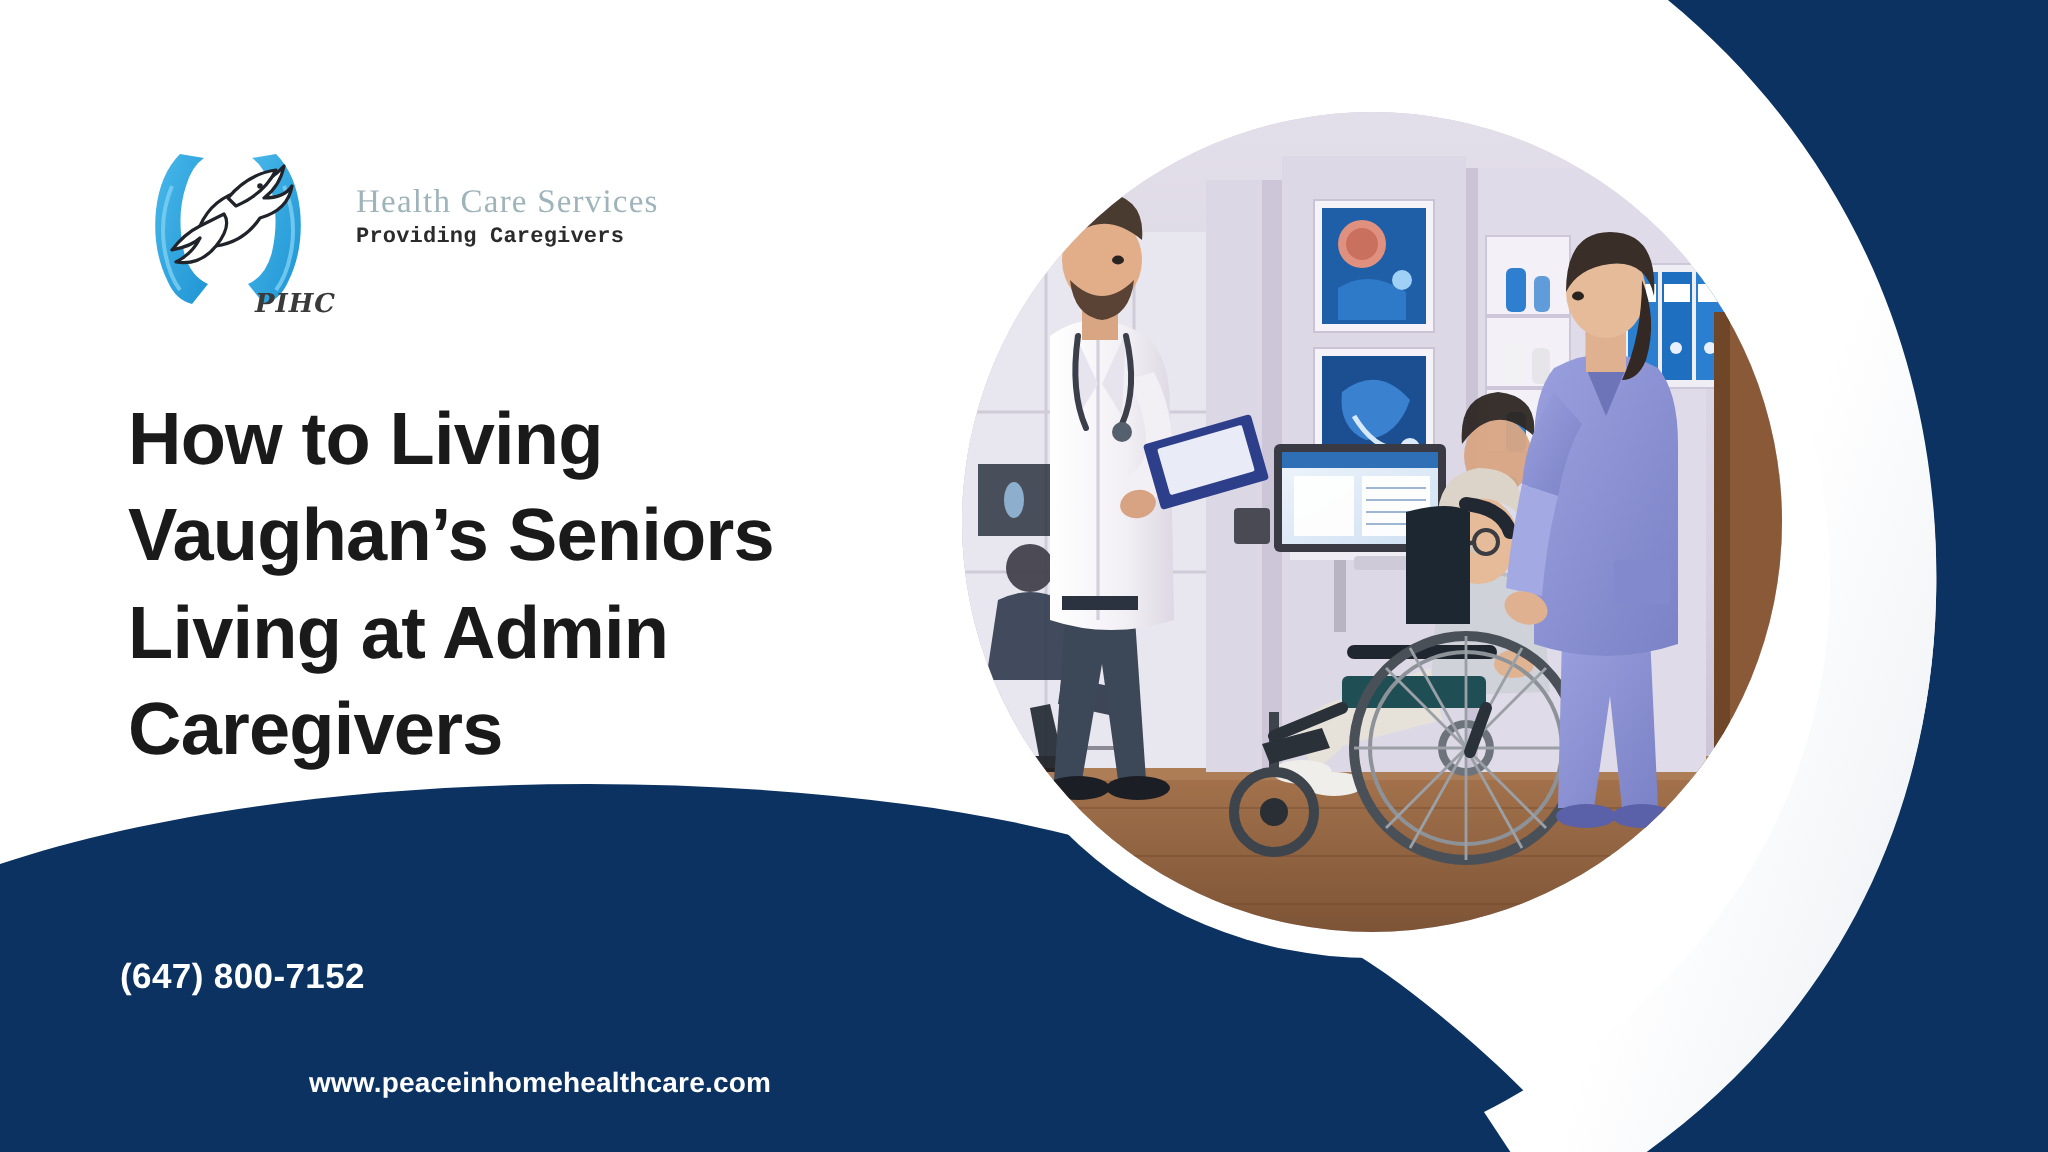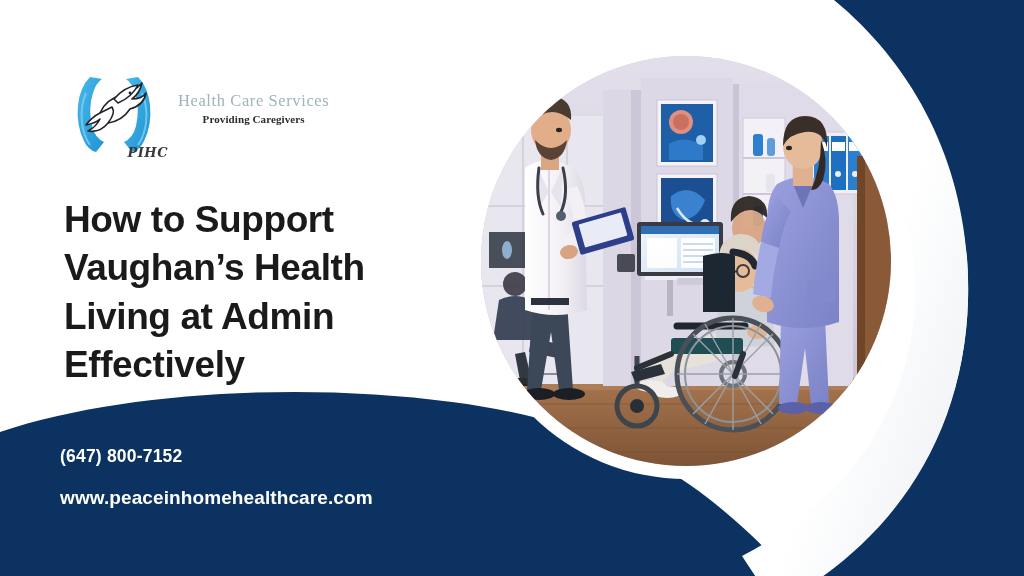--- a/index.html
+++ b/index.html
@@ -57,56 +57,56 @@
   #logo-sub {
     font-family:"Liberation Serif", serif;
     font-size:16.5px;
     color:#9fb3bb;
     letter-spacing:.6px;
     line-height:1.25;
     text-align:right;
     padding-right:2px;
   }
   #logo-tag {
-    font-family:Liberation Serif, serif;
+    font-family:Liberation Mono, monospace;
     font-weight:bold;
     font-size:11px;
     color:#2b2b2b;
     letter-spacing:.1px;
-    text-align:center;
+    text-align:left;
     padding-right:2px;
     margin-top:1px;
   }
 
   
   #headline {
     position:absolute;
     left:64px; top:196px;
     width:400px;
     font-family:"Liberation Sans", sans-serif;
     font-weight:bold;
     font-size:37px;
     line-height:1.31;
     letter-spacing:-0.4px;
     color:#1a1a1a;
   }
 
   
   #contact {
     position:absolute;
-    left:60px; top:448px;
+    left:60px; top:480px;
     width:420px;
     color:#ffffff;
     font-family:"Liberation Sans", sans-serif;
     font-weight:bold;
   }
   #contact .line { line-height:1; }
   #c-phone { font-size:17.5px; letter-spacing:.2px; }
   #c-email { font-size:17px; letter-spacing:.1px; margin-top:22px; padding-left:6px; }
-  #c-web   { font-size:19px; letter-spacing:.1px; margin-top:22px; }
+  #c-web   { font-size:14px; letter-spacing:.1px; margin-top:36px;text-align:center; }
 
   
   #photo-circle {
     position:absolute;
     left:481px; top:56px;
     width:410px; height:410px;
     border-radius:50%;
     overflow:hidden;
     background:#cfc9da;
   }
@@ -467,24 +467,24 @@
       </svg>
       <div id="logo-mono">PIHC</div>
     </div>
     <div id="logo-words">
       <div id="logo-sub">Health Care Services</div>
       <div id="logo-tag">Providing Caregivers</div>
     </div>
   </div>
 
   <h1 id="headline">
-    <span>How to Support</span><br>
-    <span>Vaughan’s Health</span><br>
+    <span>How to Living</span><br>
+    <span>Vaughan’s Seniors</span><br>
     <span>Living at Admin</span><br>
-    <span>Effectively</span>
+    <span>Caregivers</span>
   </h1>
 
   <div id="contact">
     <div class="line" id="c-phone">(647) 800-7152</div>
     <div class="line" id="c-web">www.peaceinhomehealthcare.com</div>
   </div>
 
 </div>
 
 </body></html>

